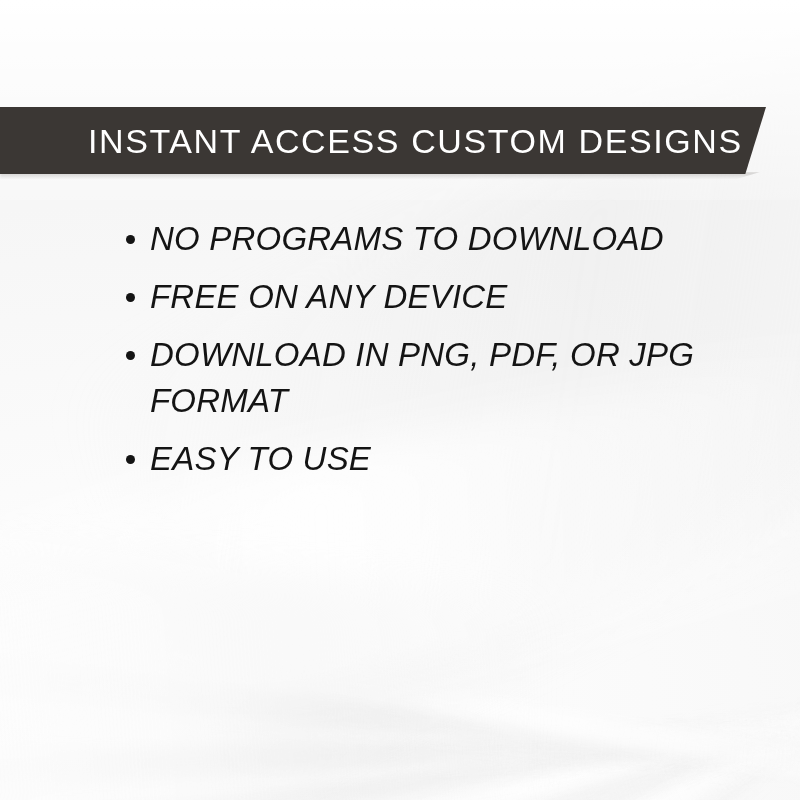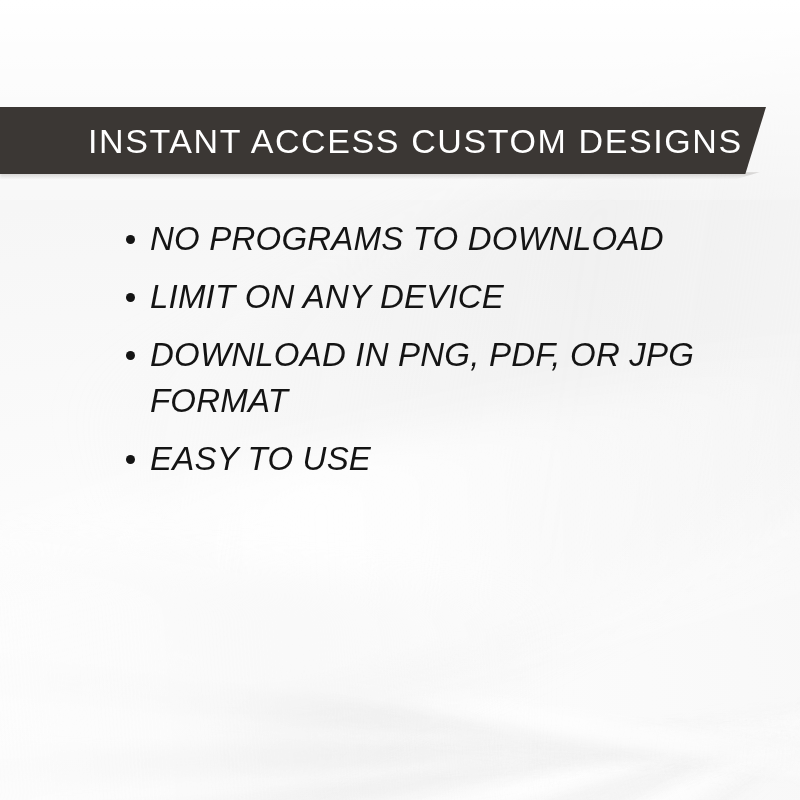--- a/index.html
+++ b/index.html
@@ -188,21 +188,21 @@
     <div class="banner-title">INSTANT ACCESS CUSTOM DESIGNS</div>
   </div>
 
   <ul class="feature-list">
     <li class="feature-item">
       <span class="dot"></span>
       <span>NO PROGRAMS TO DOWNLOAD</span>
     </li>
     <li class="feature-item">
       <span class="dot"></span>
-      <span>LIMIT ON ANY DEVICE</span>
+      <span>FREE ON ANY DEVICE</span>
     </li>
     <li class="feature-item">
       <span class="dot"></span>
       <span>DOWNLOAD IN PNG, PDF, OR JPG FORMAT</span>
     </li>
     <li class="feature-item">
       <span class="dot"></span>
       <span>EASY TO USE</span>
     </li>
   </ul>

